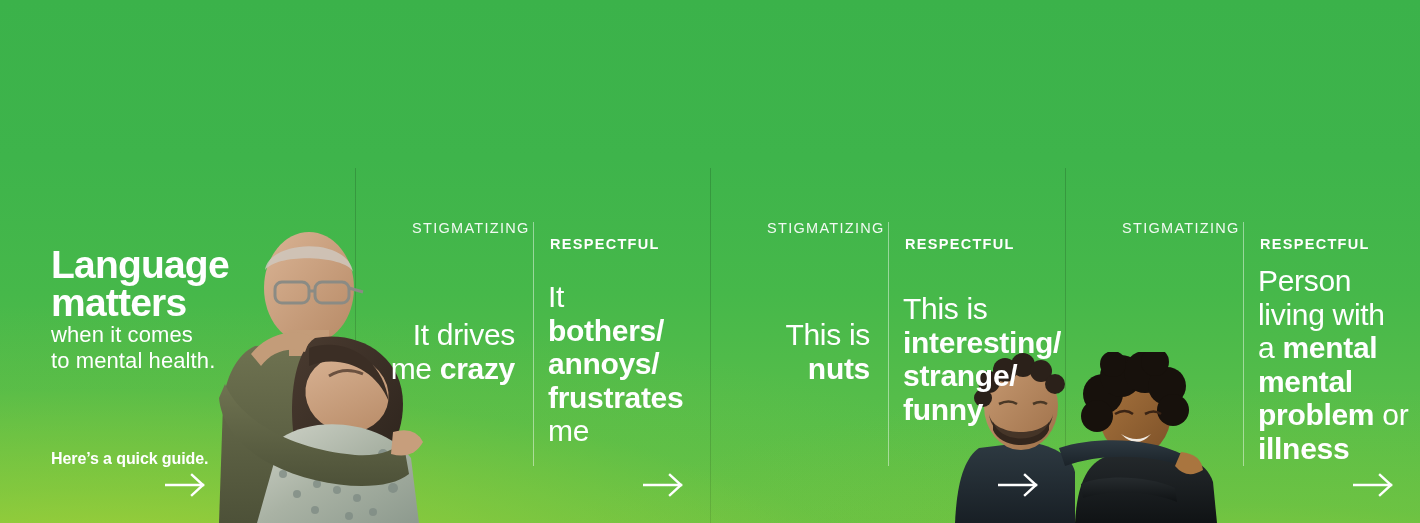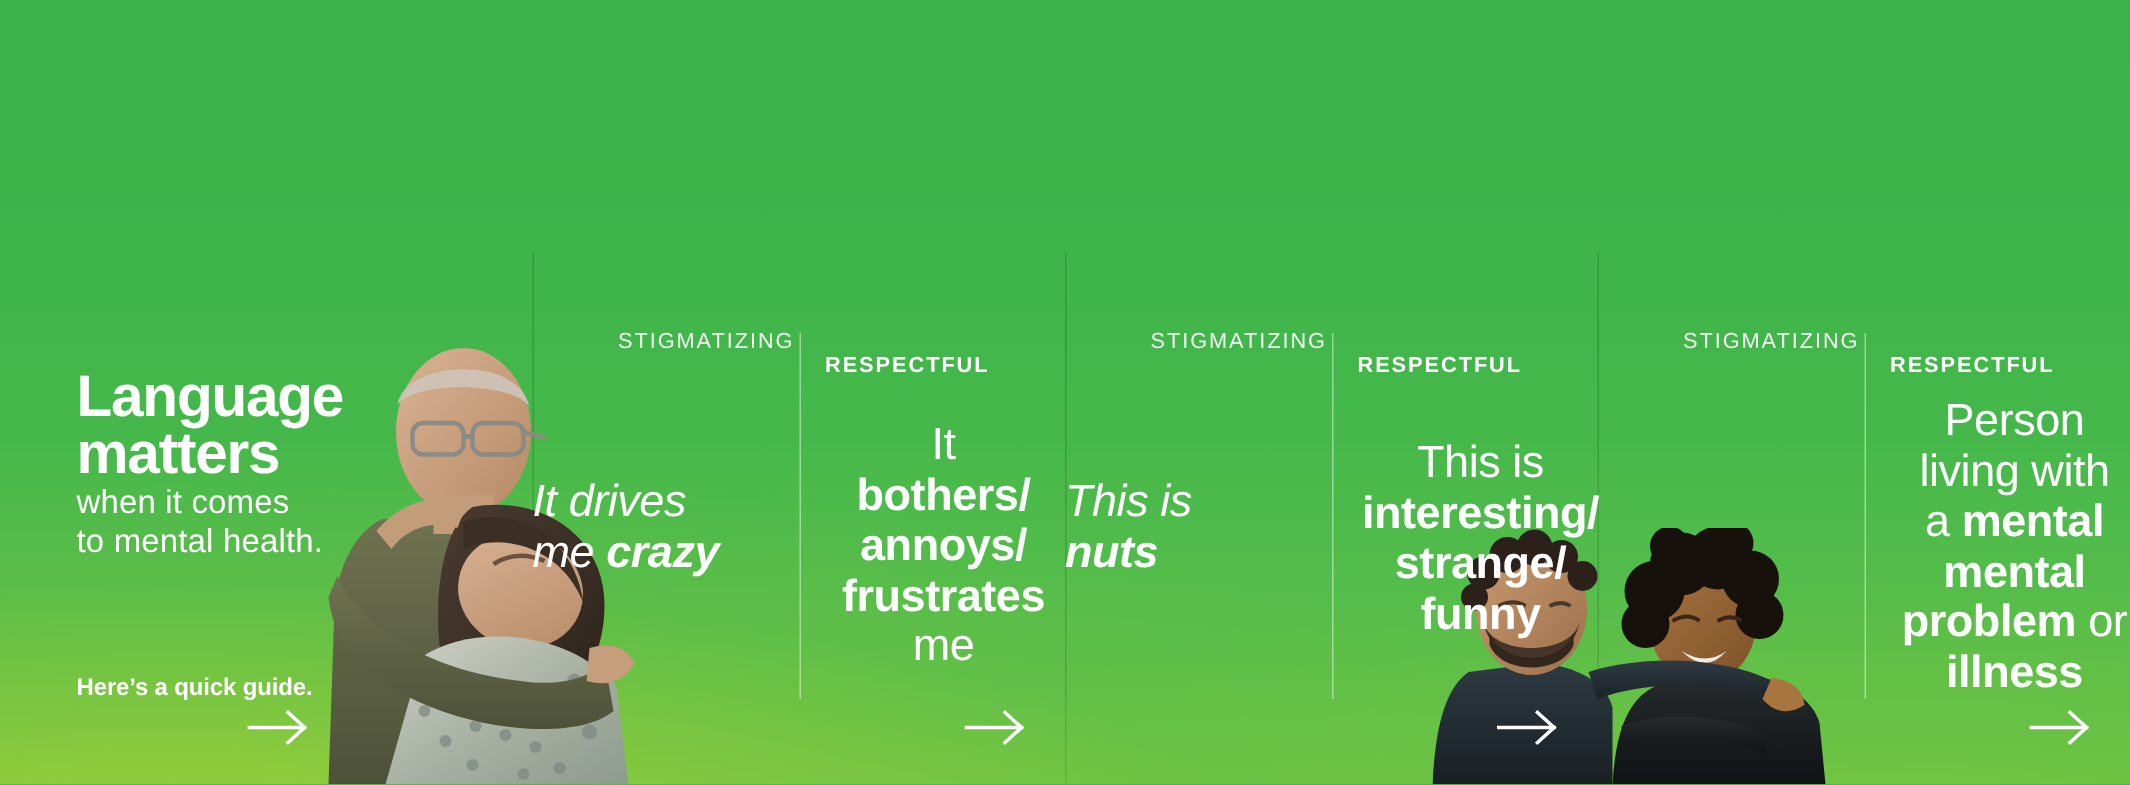--- a/index.html
+++ b/index.html
@@ -73,22 +73,22 @@
   .hdr.stig{ font-weight:400; color:rgba(255,255,255,.93); }
   .hdr.resp{ font-weight:700;margin-top:16px; }
 
   
   .phrase{
     position:absolute; color:#fff; z-index:6;
     font-size:30px; line-height:1.12; letter-spacing:-.3px;
   }
   .phrase .lite{ font-weight:300; }
   .phrase .bold{ font-weight:700; }
-  .phrase.r{ text-align:left;font-style:italic; }
-  .phrase.l{ text-align:center; }
+  .phrase.r{ text-align:right; }
+  .phrase.l{ text-align:left; }
 
   
   .arrow{ position:absolute; z-index:7; width:42px; height:26px; }
   .arrow svg{ display:block; width:42px; height:26px; }
 
   
   .photo{ position:absolute; z-index:4; pointer-events:none; }
   .photo svg{ display:block; }
 </style>
 </head>

